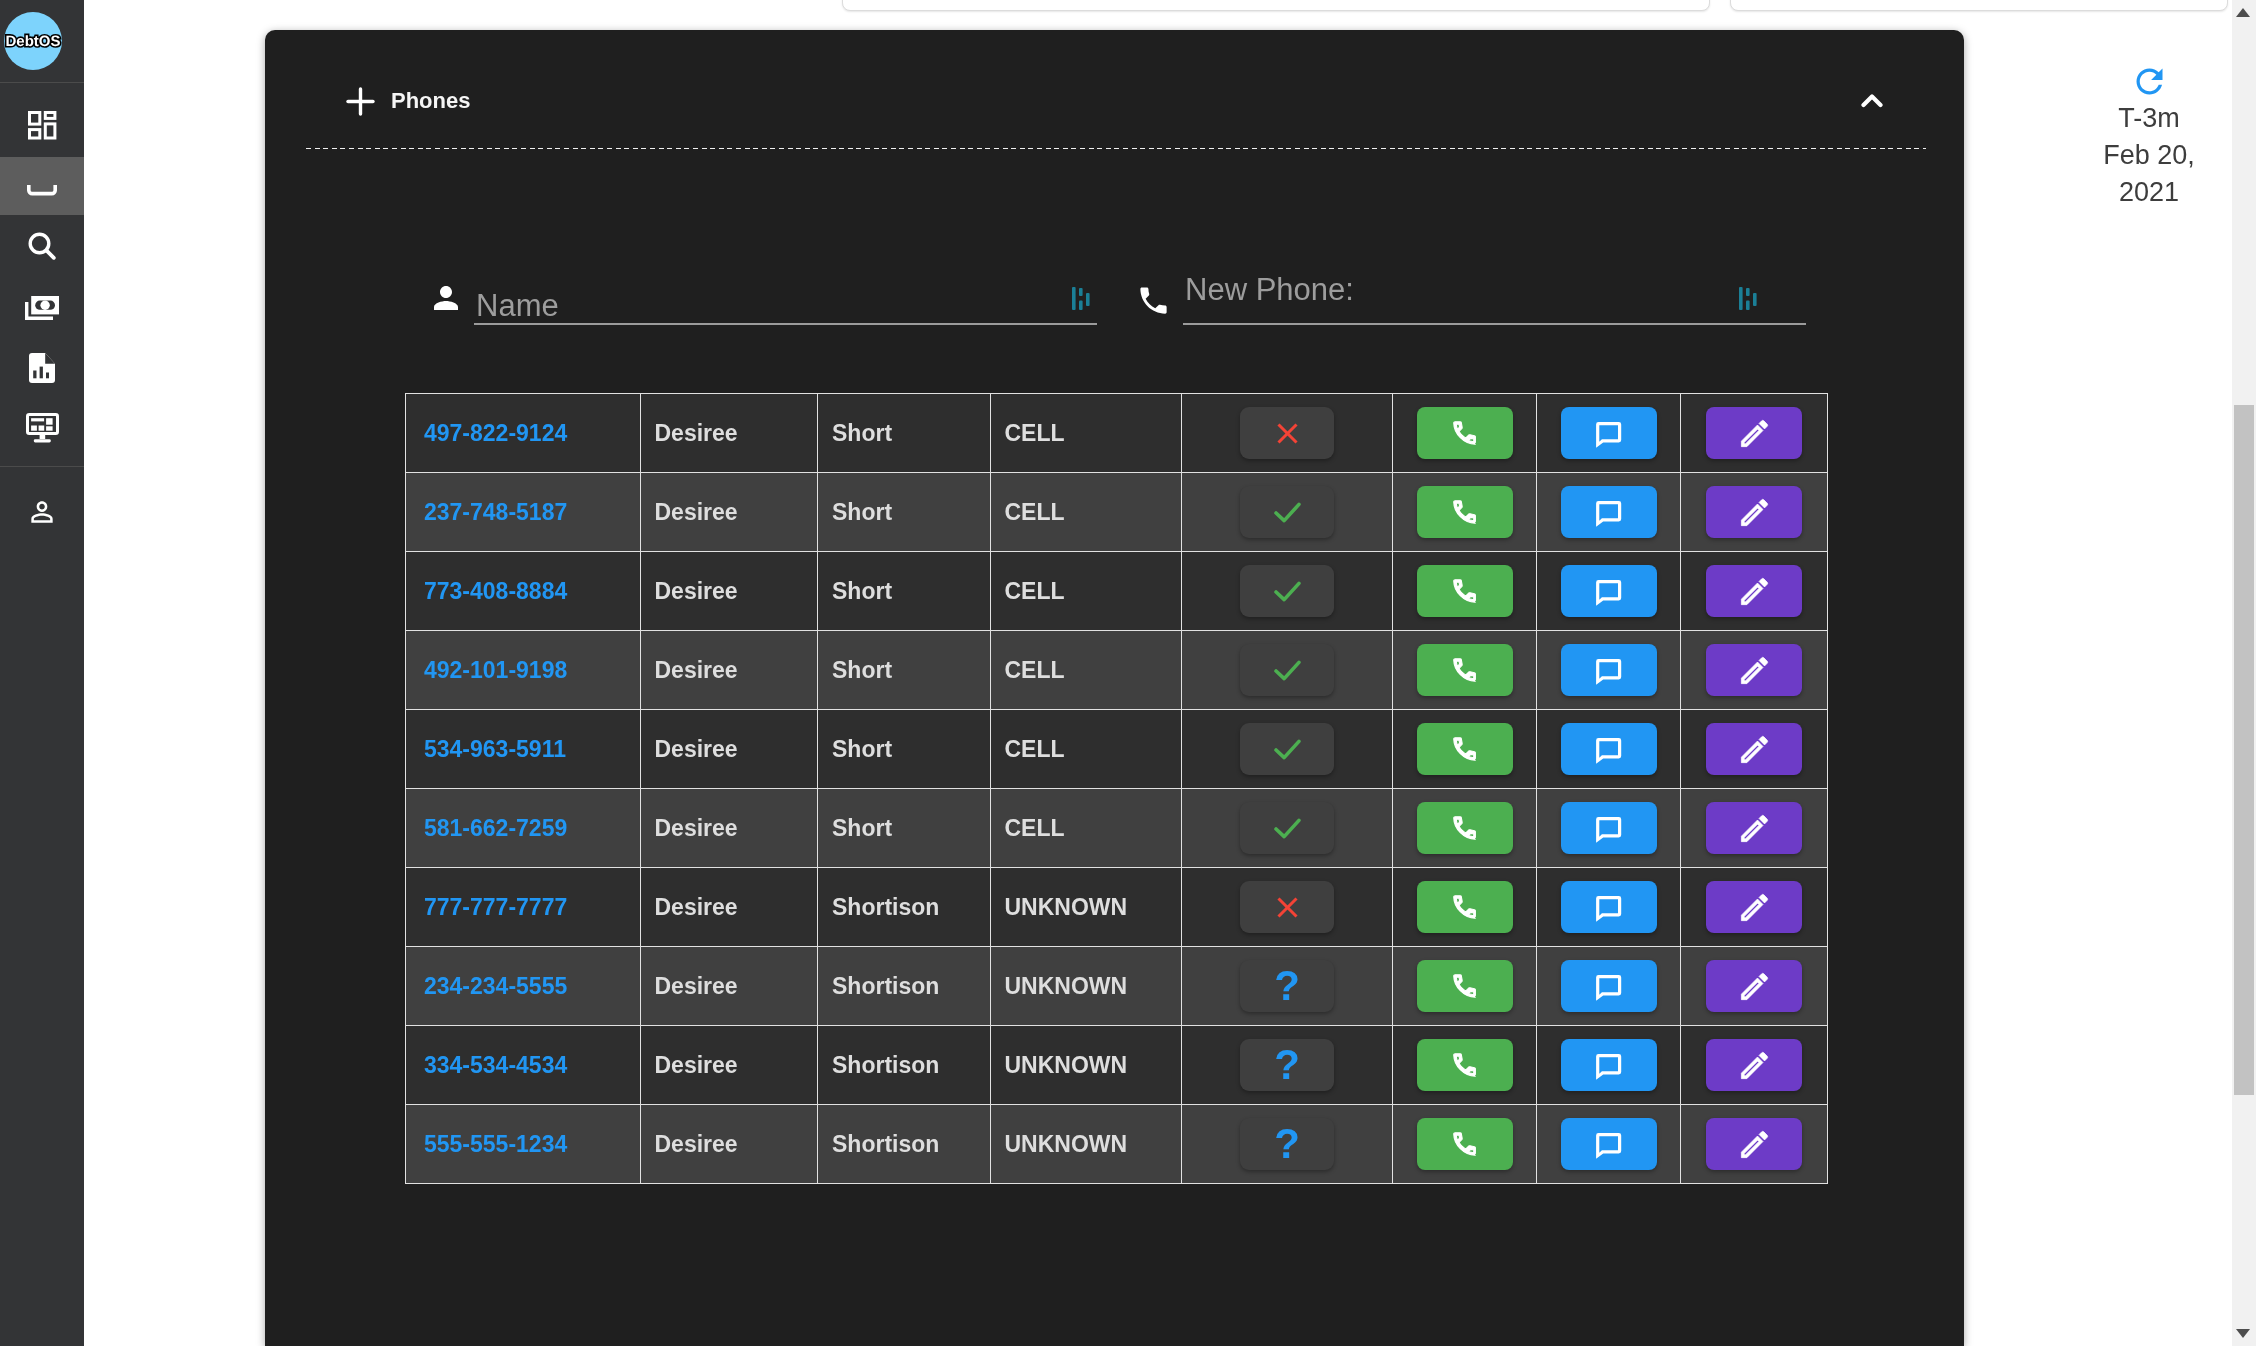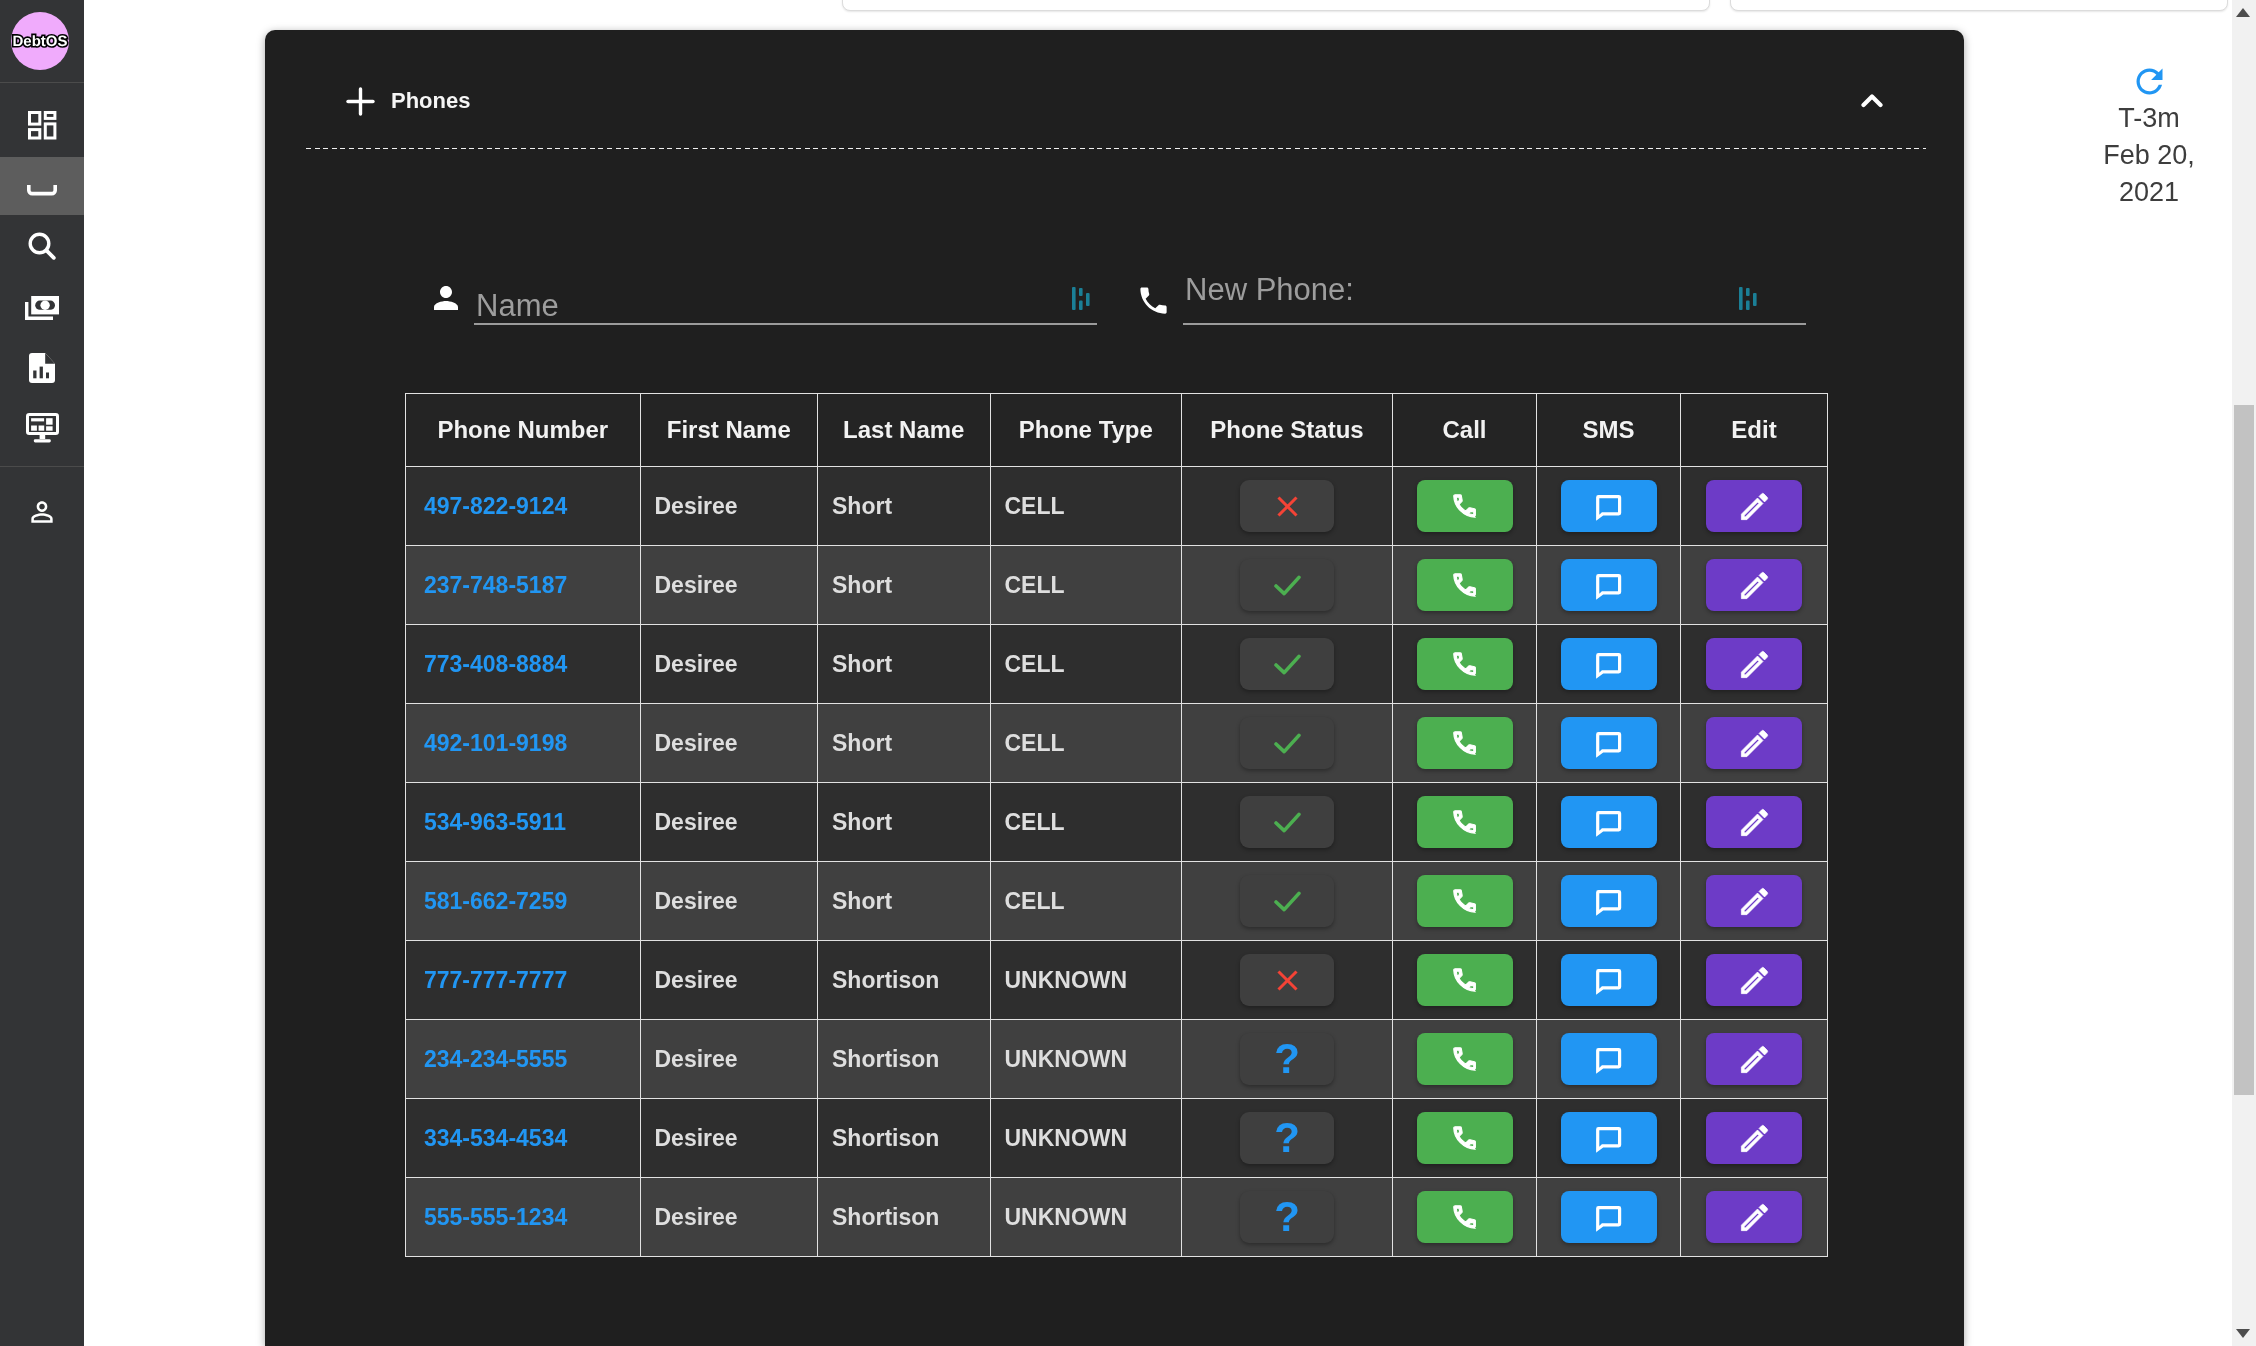--- a/index.html
+++ b/index.html
@@ -2,22 +2,22 @@
 <html><head>
 <meta charset="utf-8">
 <style>
   * { margin:0; padding:0; box-sizing:border-box; }
   html,body { width:2256px; height:1346px; background:#fff; overflow:hidden;
     font-family:"Liberation Sans", sans-serif; }
   .abs { position:absolute; }
 
   
   #sidebar { left:0; top:0; width:84px; height:1346px; background:#333436; }
-  #logo { left:11px; top:12px; width:58px; height:58px; border-radius:50%;
-    background:#f0abfc; display:flex; align-items:center; justify-content:center; }
+  #logo { left:4px; top:12px; width:58px; height:58px; border-radius:50%;
+    background:#7dd3fc; display:flex; align-items:center; justify-content:center; }
   .sep { left:0; width:84px; height:1px; background:#4b4b4b; }
   .navitem { left:0; width:84px; height:60px; display:flex; align-items:center; justify-content:center; }
   .navsel { background:#5d5d5d; }
 
   
   #panel { left:265px; top:30px; width:1699px; height:1316px; background:#1f1f1f;
     border-radius:10px 10px 0 0; box-shadow:0 2px 8px rgba(0,0,0,0.35); }
   #phonesTitle { left:391px; top:88px; font-size:22px; font-weight:bold; color:#f5f5f5; }
   #dash { left:306px; top:148px; width:1620px; height:1.4px;
     background:repeating-linear-gradient(90deg,#f0f0f0 0 5px,transparent 5px 8.6px); }
@@ -202,30 +202,20 @@
     <col style="width:234.5px">
       <col style="width:177.5px">
       <col style="width:172.5px">
     <col style="width:191.5px">
       <col style="width:211px">
       <col style="width:144px">
     <col style="width:144px">
       <col style="width:147px">
   </colgroup>
   <tbody>
-      <tr>
-    <th>Phone Number</th>
-        <th>First Name</th>
-        <th>Last Name</th>
-        <th>Phone Type</th>
-    <th>Phone Status</th>
-        <th>Call</th>
-        <th>SMS</th>
-        <th>Edit</th>
-  </tr>
   <tr class="odd">
     <td class="num">497-822-9124</td>
         <td class="nm">Desiree</td>
         <td class="nm">Short</td>
         <td class="nm">CELL</td>
     <td class="ctr"><span class="btn stat">
             <svg width="23" height="23" viewBox="0 0 26 26">
               <use href="#xic"></use>
             </svg>
           </span></td>

